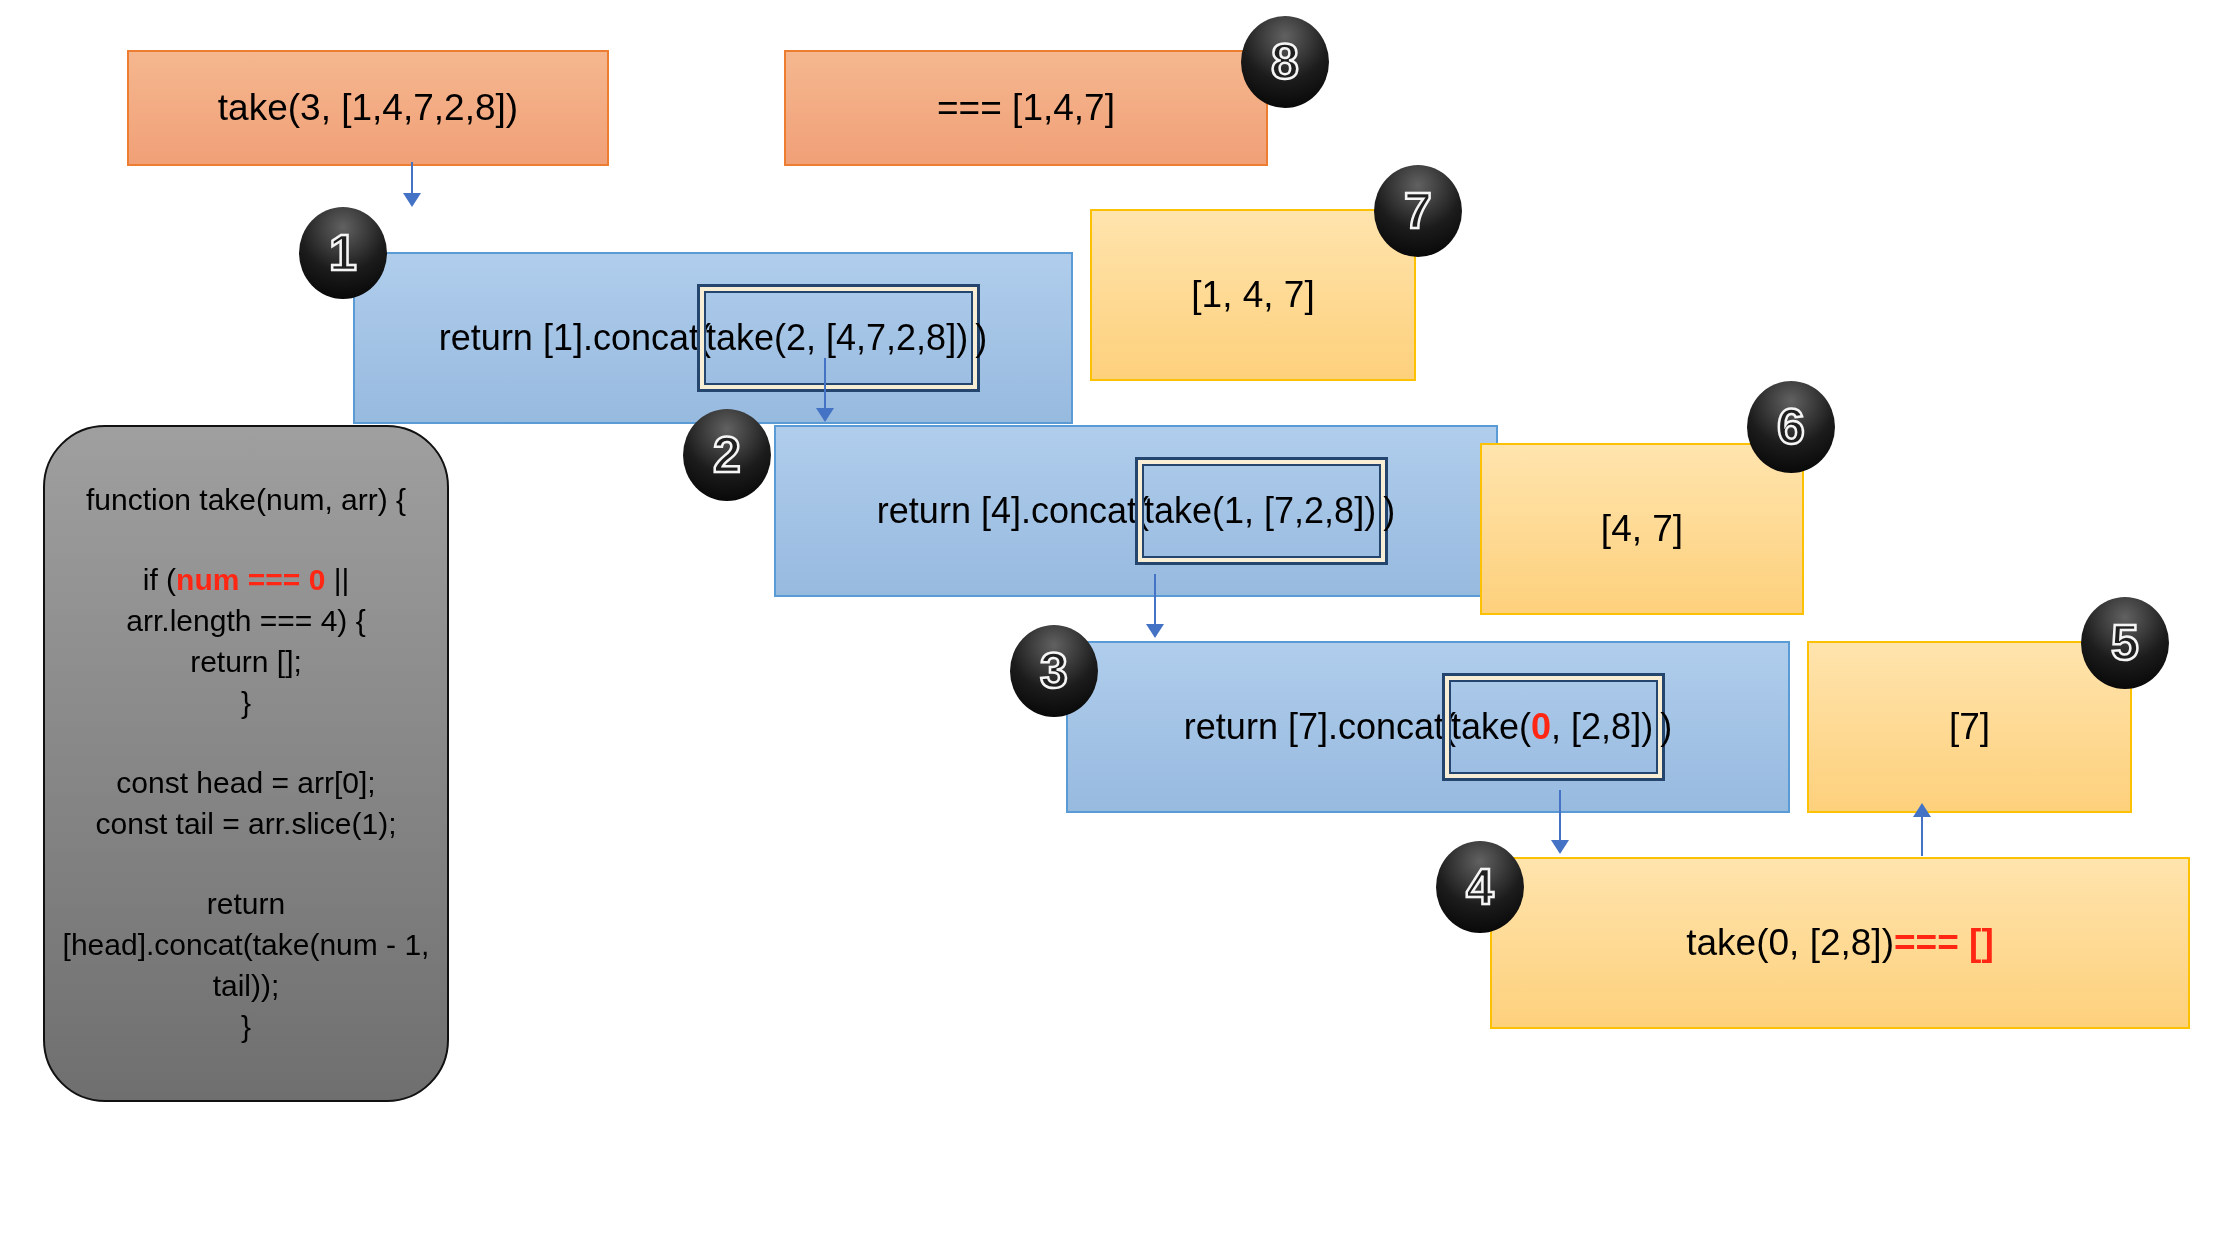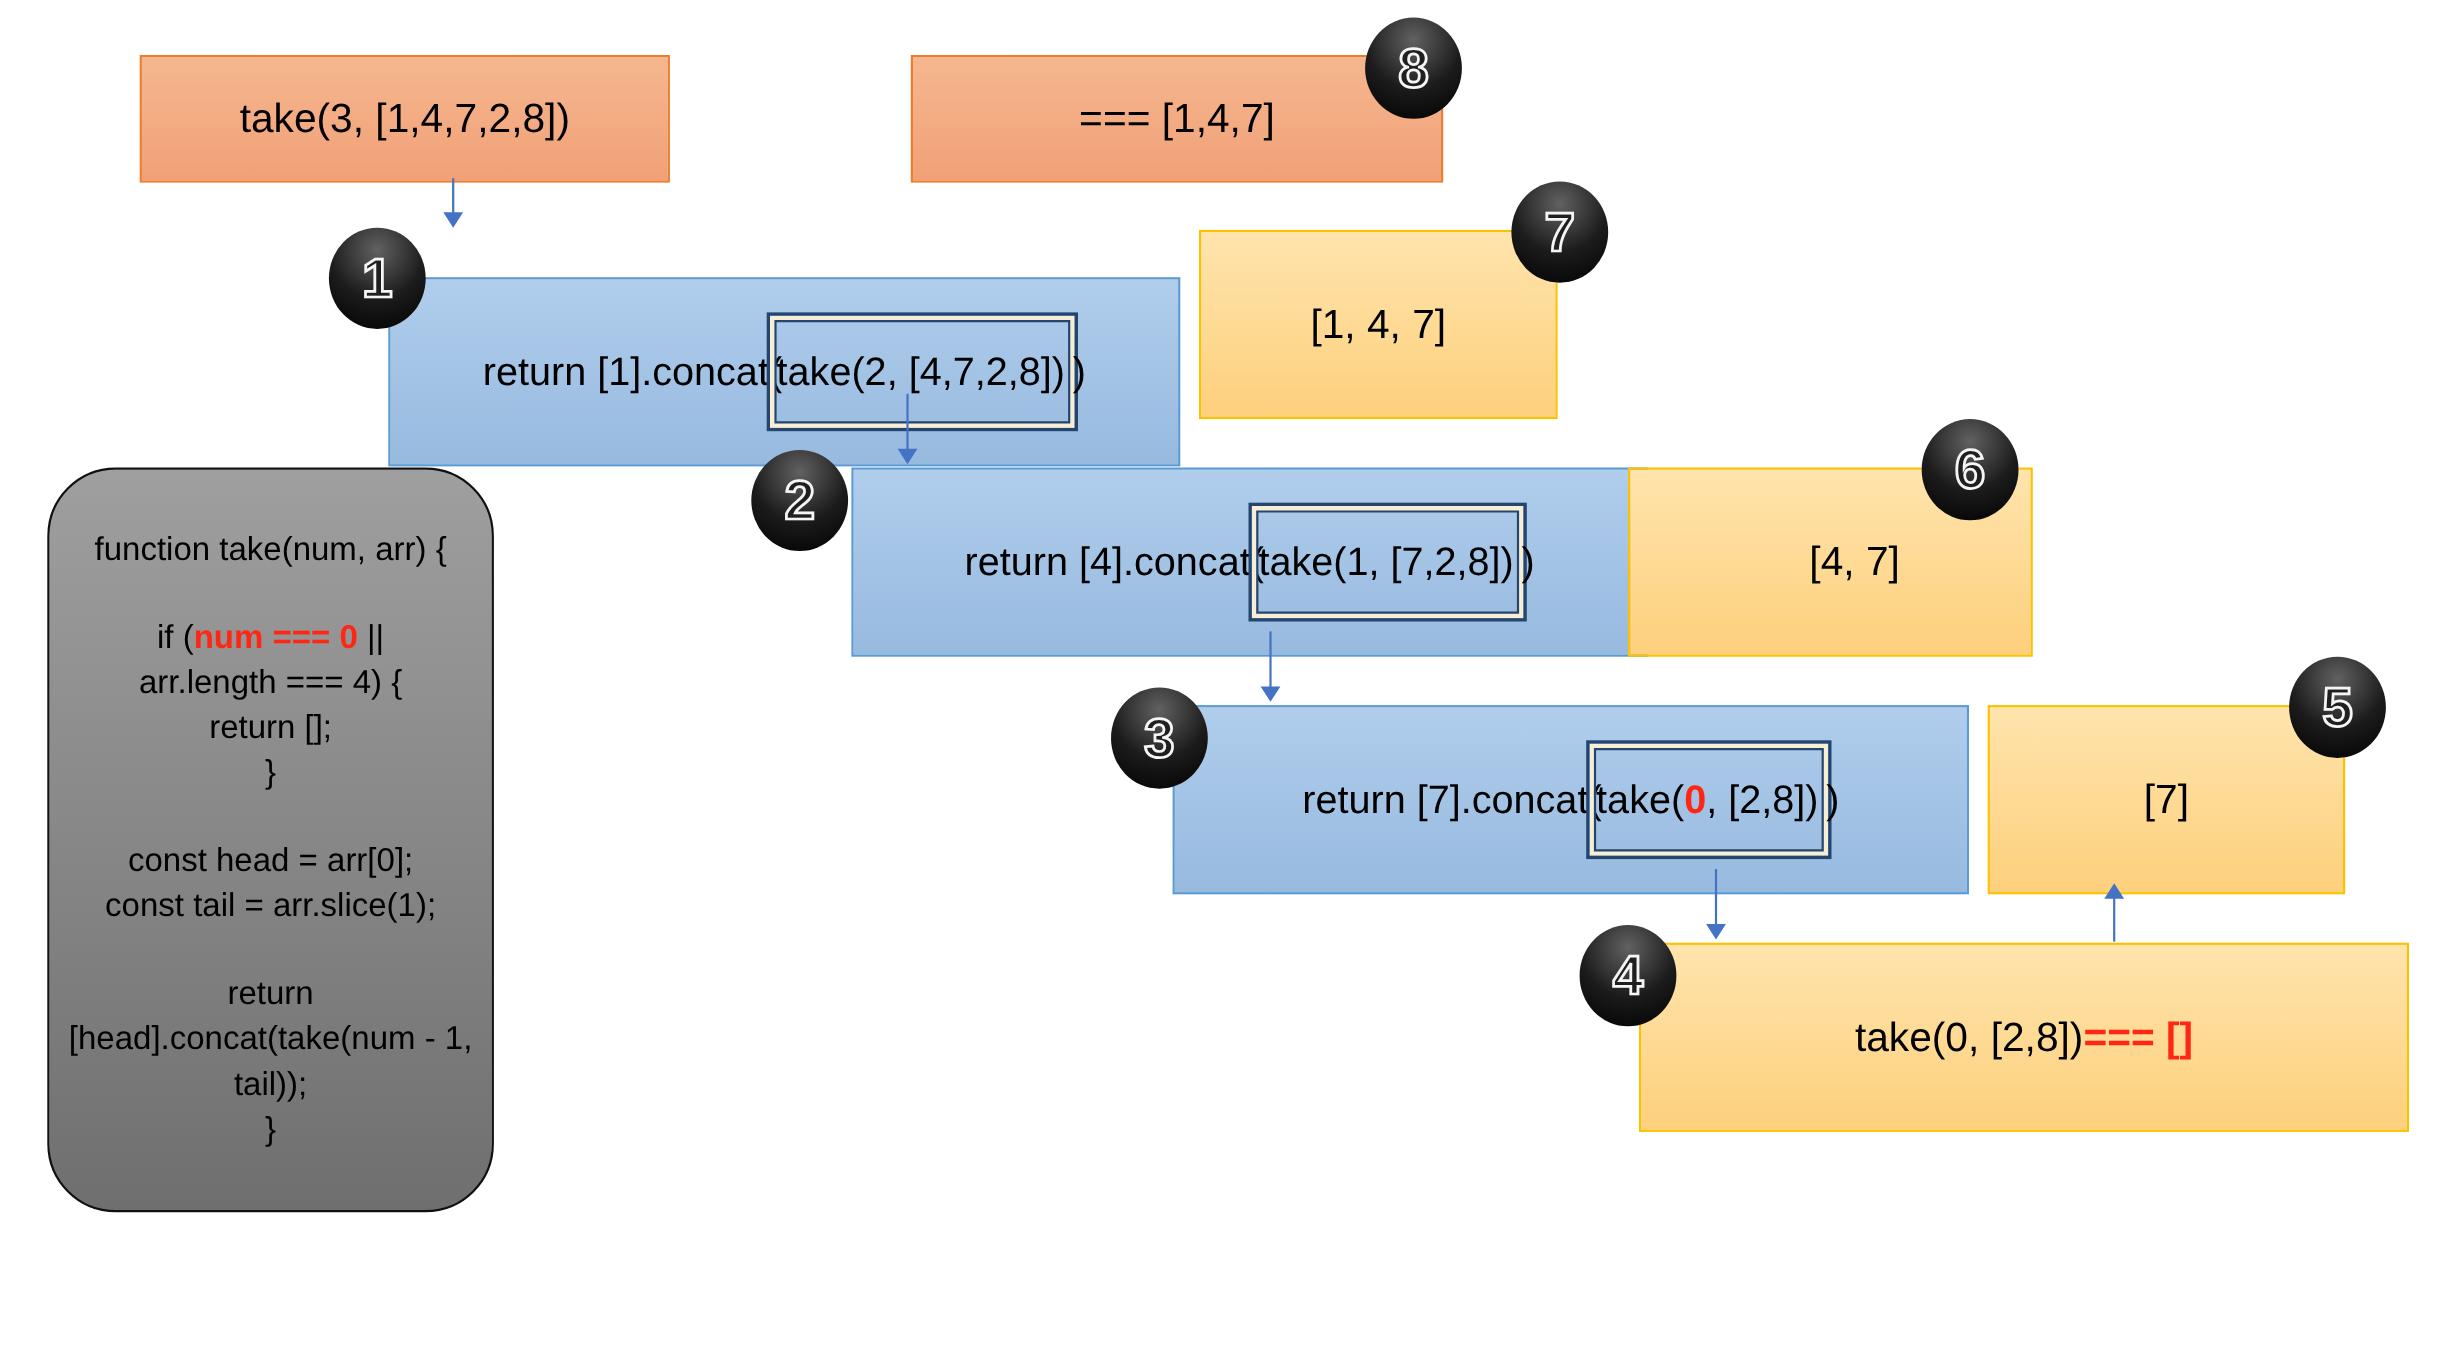--- a/index.html
+++ b/index.html
@@ -105,41 +105,41 @@
 </style>
 </head>
 <body>
 
 <div class="canvas">
 
   <div class="box orange" style="left:127px; top:50px; width:478px; height:112px;">
     <span>take(3, [1,4,7,2,8])</span>
   </div>
 
-  <div class="box orange" style="left:828px; top:50px; width:480px; height:112px;align-items:center;">
+  <div class="box orange" style="left:784px; top:50px; width:480px; height:112px;align-items:center;">
     <span>=== [1,4,7]</span>
   </div>
 
   <div class="box blue" style="left:353px; top:209px; width:716px; height:168px;margin-top:43px;">
     <span>return [1].concat(</span>
       <span class="call-frame"><span>take(2, [4,7,2,8])</span></span>
       <span>)</span>
   </div>
 
   <div class="box yellow" style="left:1090px; top:209px; width:322px; height:168px;">
     <span>[1, 4, 7]</span>
   </div>
 
   <div class="box blue" style="left:774px; top:425px; width:720px; height:168px;">
     <span>return [4].concat(</span>
       <span class="call-frame"><span>take(1, [7,2,8])</span></span>
       <span>)</span>
   </div>
 
-  <div class="box yellow" style="left:1480px; top:425px; width:320px; height:168px;padding-left:44px;">
+  <div class="box yellow" style="left:1480px; top:443px; width:320px; height:168px;">
     <span>[4, 7]</span>
   </div>
 
   <div class="box blue" style="left:1066px; top:641px; width:720px; height:168px;">
     <span>return [7].concat(</span>
       <span class="call-frame"><span>take(</span><span class="red-text">0</span><span>, [2,8])</span></span>
       <span>)</span>
   </div>
 
   <div class="box yellow" style="left:1807px; top:641px; width:321px; height:168px;">

